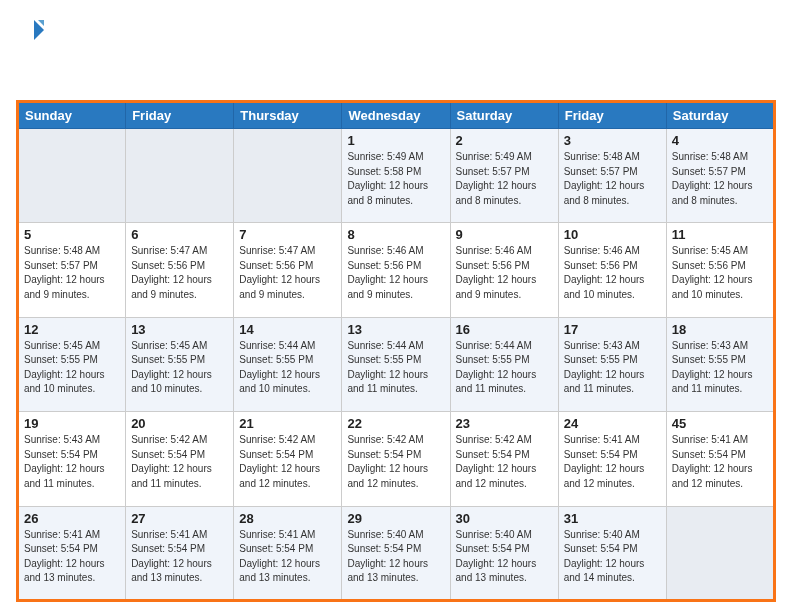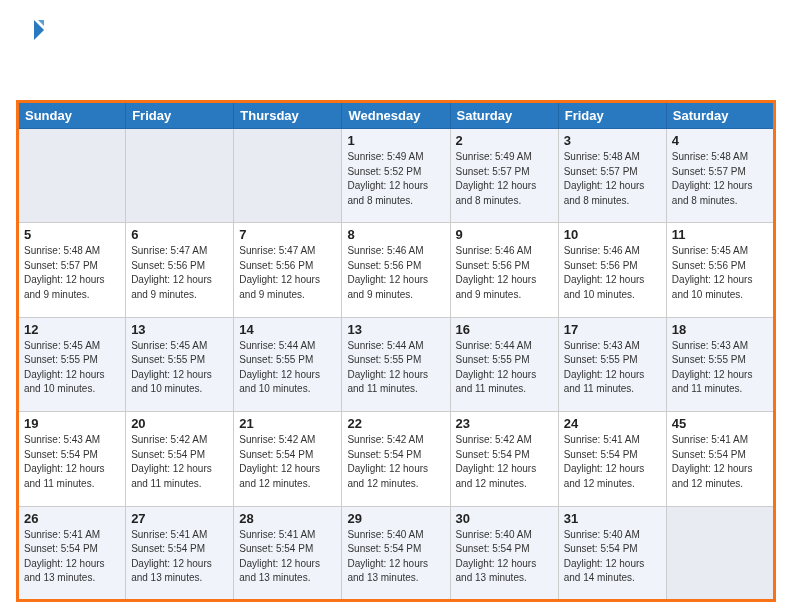--- a/index.html
+++ b/index.html
@@ -131,21 +131,21 @@
           <th>Saturday</th>
         </tr>
     </thead>
     <tbody id="calendar-body">
     <tr class="row-alt">
           <td class="empty"></td>
           <td class="empty"></td>
           <td class="empty"></td>
           <td>
             <div class="day-num">1</div>
-            <div class="day-info"><span>Sunrise: 5:49 AM</span><br><span>Sunset: 5:52 PM</span><br><span>Daylight: 12 hours</span><br><span>and 8 minutes.</span></div>
+            <div class="day-info"><span>Sunrise: 5:49 AM</span><br><span>Sunset: 5:58 PM</span><br><span>Daylight: 12 hours</span><br><span>and 8 minutes.</span></div>
           </td>
           <td>
             <div class="day-num">2</div>
             <div class="day-info"><span>Sunrise: 5:49 AM</span><br><span>Sunset: 5:57 PM</span><br><span>Daylight: 12 hours</span><br><span>and 8 minutes.</span></div>
           </td>
           <td>
             <div class="day-num">3</div>
             <div class="day-info"><span>Sunrise: 5:48 AM</span><br><span>Sunset: 5:57 PM</span><br><span>Daylight: 12 hours</span><br><span>and 8 minutes.</span></div>
           </td>
           <td>

